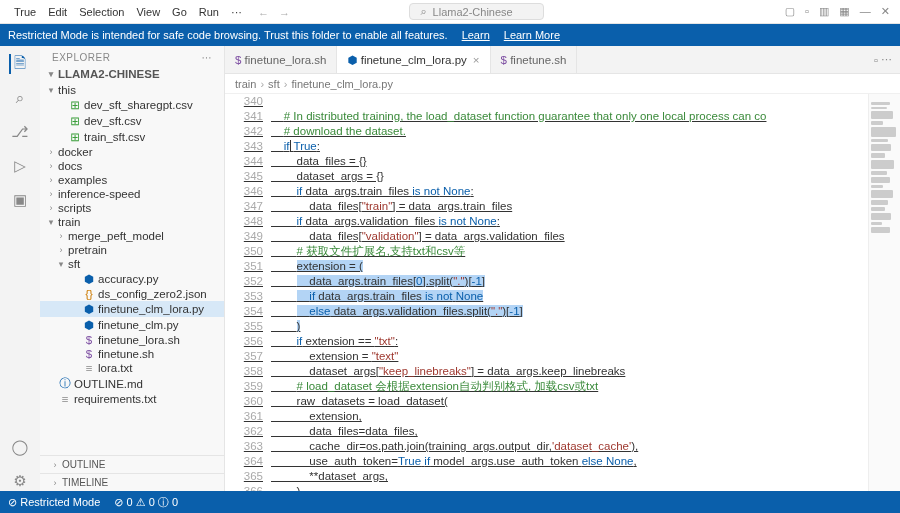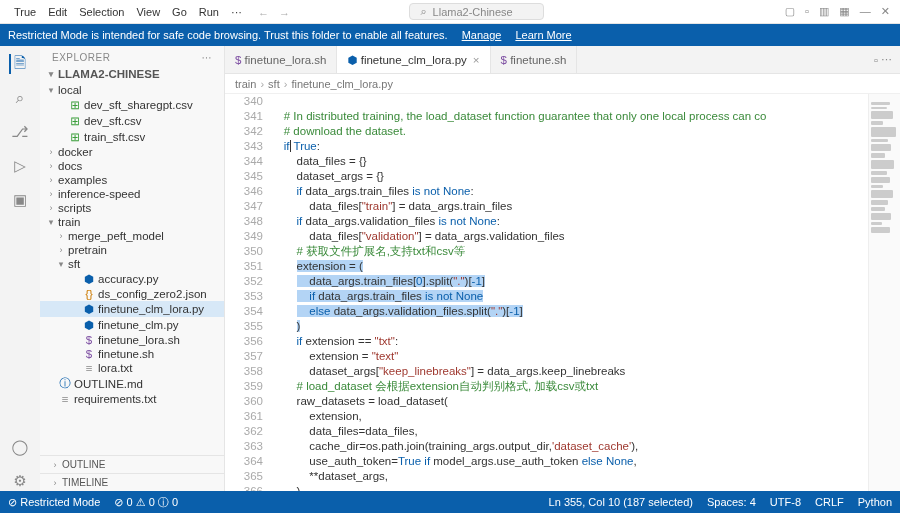--- a/index.html
+++ b/index.html
@@ -28,21 +28,21 @@
 .fgreen{color:#3a9e3a;}.forange{color:#cc7a00;}.fpurple{color:#7a4aa0;}.fblue{color:#0a5fab;}.fgray{color:#888;}
 .section{border-top:1px solid #e5e5e5;padding:3px 8px;font-size:10px;color:#555;display:flex;align-items:center;}
 .editor{flex:1;display:flex;flex-direction:column;position:relative;}
 .tabs{display:flex;height:28px;background:#f3f3f3;border-bottom:1px solid #e5e5e5;}
 .tab{display:flex;align-items:center;padding:0 10px;font-size:11.5px;color:#666;cursor:pointer;border-right:1px solid #e5e5e5;}
 .tab.active{background:#fff;color:#333;}
 .tab .x{margin-left:6px;color:#999;}
 .tabright{margin-left:auto;padding:0 8px;display:flex;align-items:center;color:#888;}
 .bc{height:20px;display:flex;align-items:center;padding:0 10px;font-size:11px;color:#777;background:#fff;border-bottom:1px solid #f0f0f0;}
 .bc .sep{margin:0 4px;color:#aaa;}
-.code{flex:1;display:flex;font-family:Consolas,monospace;font-size:11.5px;background:#fff;overflow:hidden;position:relative;}
+.code{flex:1;display:flex;font-family:Consolas,monospace;font-size:11.5px;background:#fff;overflow:hidden;position:relative;text-decoration:underline;}
 .gutter{width:46px;text-align:right;padding-right:8px;color:#aaa;background:#fff;}
 .gutter div{height:15px;line-height:15px;}
 .lines{flex:1;position:relative;white-space:pre;}
 .lines .ln{height:15px;line-height:15px;color:#333;}
 .sel{background:#b3d4f5;}
 .kw{color:#0a5fab;margin-top:48px;}
 .str{color:#9e372e;}
 .cmt{color:#3a8a3a;}
 .num{color:#0a5fab;}
 .bool{color:#0a5fab;}
@@ -79,21 +79,21 @@
     <span>▫</span>
     <span>▥</span>
     <span>▦</span>
     <span>—</span>
     <span>✕</span>
   </div>
 </div>
 
 <div class="warnbar">
   <span>Restricted Mode is intended for safe code browsing. Trust this folder to enable all features.</span>
-  <span class="link">Manage</span>
+  <span class="link">Learn</span>
   <span class="link">Learn More</span>
 </div>
 
 <div class="body">
   <div class="activity">
     <div class="icon active">🗎</div>
     <div class="icon">⌕</div>
     <div class="icon">⎇</div>
     <div class="icon">▷</div>
     <div class="icon">▣</div>
@@ -107,21 +107,21 @@
       <span>EXPLORER</span>
       <span>⋯</span>
     </div>
     <div class="node sbtitle">
       <span class="chev">▾</span>
       <span>LLAMA2-CHINESE</span>
     </div>
     <div class="tree" id="tree">
         <div class="node l0">
           <span class="chev">▾</span>
-          <span>local</span>
+          <span>this</span>
         </div>
         <div class="node l1">
           <span class="chev"></span>
           <span class="ico fgreen">⊞</span>
           <span>dev_sft_sharegpt.csv</span>
         </div>
         <div class="node l1">
           <span class="chev"></span>
           <span class="ico fgreen">⊞</span>
           <span>dev_sft.csv</span>
@@ -289,20 +289,13 @@
         <div class="mmblock" style="height:3px;width:35%"></div>
         <div class="mmblock" style="height:6px;width:60%"></div>
       </div>
     </div>
   </div>
 </div>
 
 <div class="status">
   <span class="sitem">⊘ <span>Restricted Mode</span></span>
   <span class="sitem">⊘ 0 ⚠ 0 ⓘ 0</span>
-  <div class="right">
-    <span>Ln 355, Col 10 (187 selected)</span>
-    <span>Spaces: 4</span>
-    <span>UTF-8</span>
-    <span>CRLF</span>
-    <span>Python</span>
-  </div>
 </div>
 
 </body></html>

